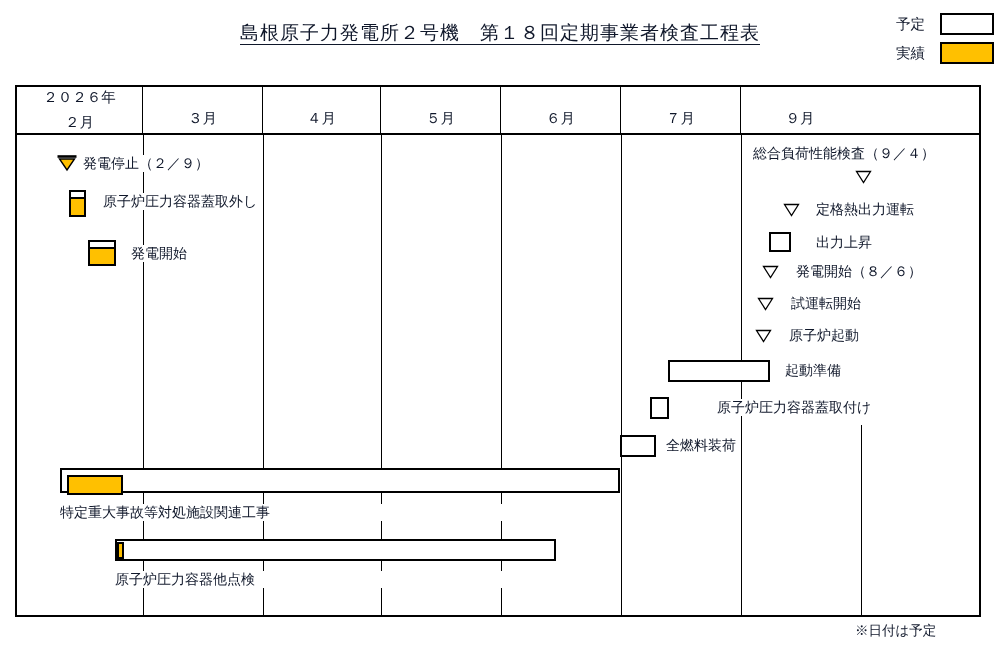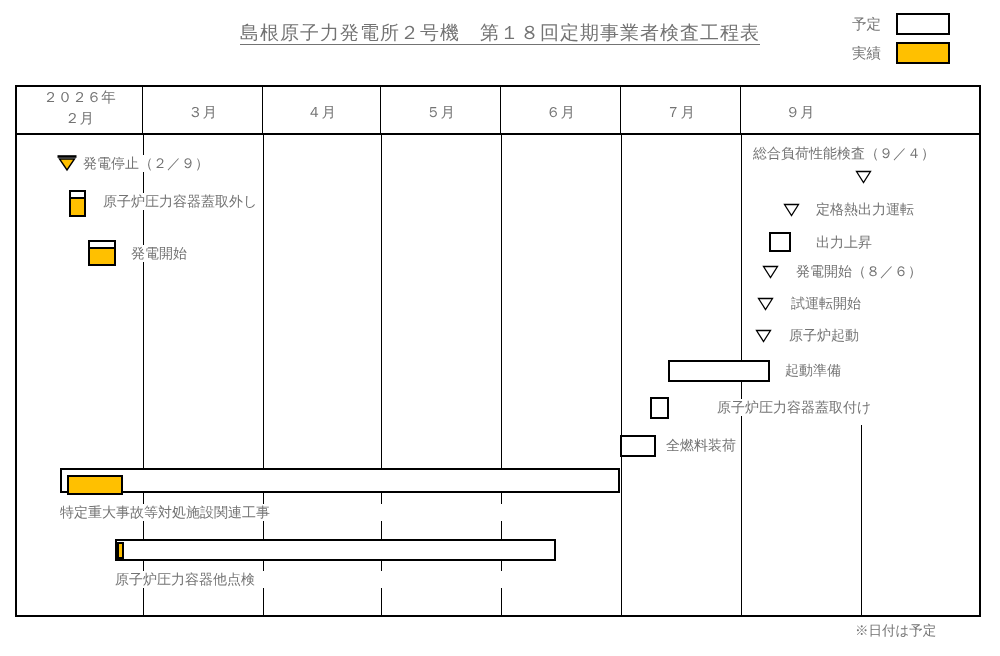--- a/index.html
+++ b/index.html
@@ -1,41 +1,41 @@
 <!DOCTYPE html>
 <html><head>
 <meta charset="utf-8">
 <style>
   html,body { margin:0; padding:0; background:#fff; }
   .page {
     position:relative; width:1000px; height:656px; background:#ffffff;
-    font-family:"DejaVu Serif","Liberation Serif",serif; color:#737373;
+    font-family:"DejaVu Serif","Liberation Serif",serif; color:#0f172a;
     overflow:hidden;
     text-decoration:underline;
   }
   .title {
     position:absolute; top:20px; left:0; width:100%;
     text-align:center; font-size:19px; letter-spacing:1px;
   }
   .title span { text-decoration:underline; text-underline-offset:5px; }
 
   .legend { position:absolute; left:852px; top:13px; }
   .legend-row { display:flex; align-items:center; margin-bottom:7px; }
-  .legend-label { font-size:14.5px; width:44px; }
+  .legend-label { font-size:14.5px; width:44px;margin-left:44px; }
   .legend-swatch { width:50px; height:18px; border:2px solid #000; background:#fff; }
   .legend-swatch.actual { background:#FFC000; }
 
   .chart { position:absolute; left:15px; top:85px; width:962px; height:528px; border:2px solid #000; box-sizing:content-box; }
   .chart-header { display:flex; height:46px; border-bottom:2px solid #000; }
   .chart-header .cell {
     box-sizing:border-box; border-right:1px solid #000;
     display:flex; flex-direction:column; justify-content:flex-end; align-items:center;
-    font-size:14.5px; padding-bottom:11px;
+    font-size:14.5px; padding-bottom:5px;
   }
-  .chart-header .cell.first { justify-content:flex-start; padding-bottom:0; line-height:21px; }
+  .chart-header .cell.first { justify-content:space-between; padding-bottom:0; line-height:21px; }
   .chart-header .cell:last-child { border-right:none; }
 
   .chart-body { position:absolute; left:0; top:48px; width:962px; height:480px; }
   .vline { position:absolute; top:0; width:1px; height:480px; background:#000; }
   .vline.partial { top:290px; height:190px; }
 
   .lbl { position:absolute; font-size:14px; line-height:17px; white-space:nowrap; background:#fff; padding:0 2px; }
   .lbl.center { text-align:left; padding:0; }
 
   .bar { position:absolute; background:#fff; border:2px solid #000; box-sizing:border-box; }

